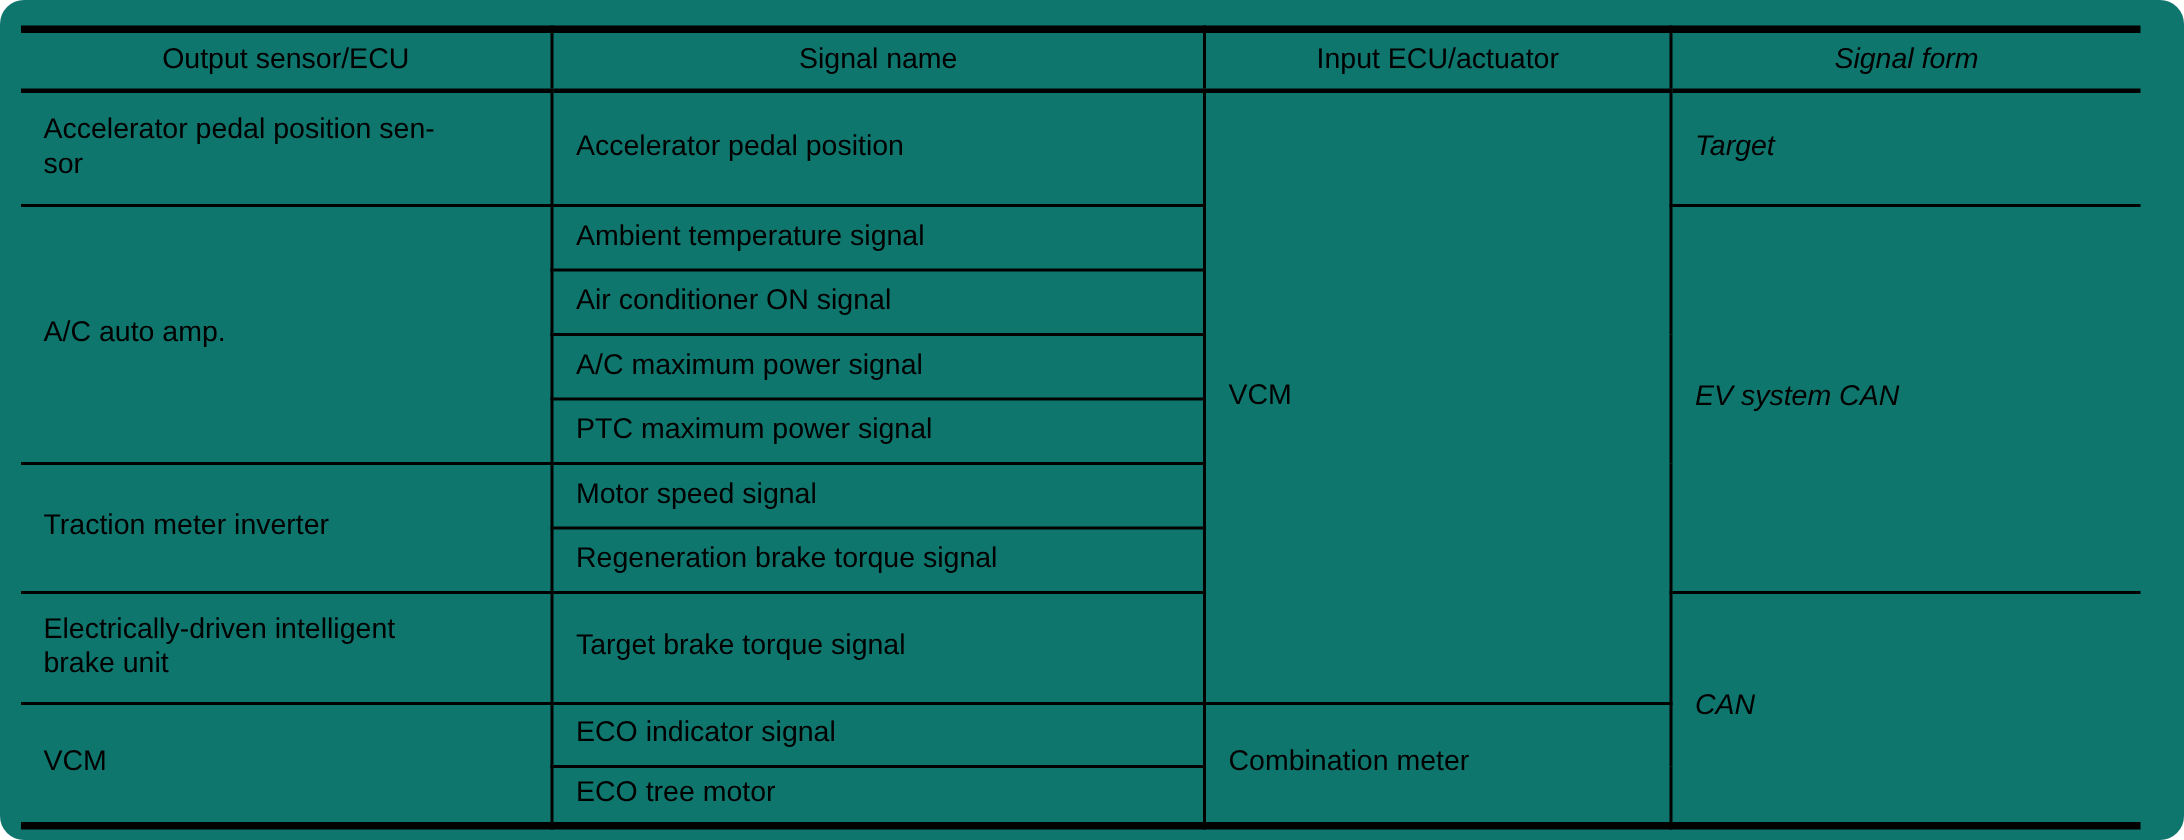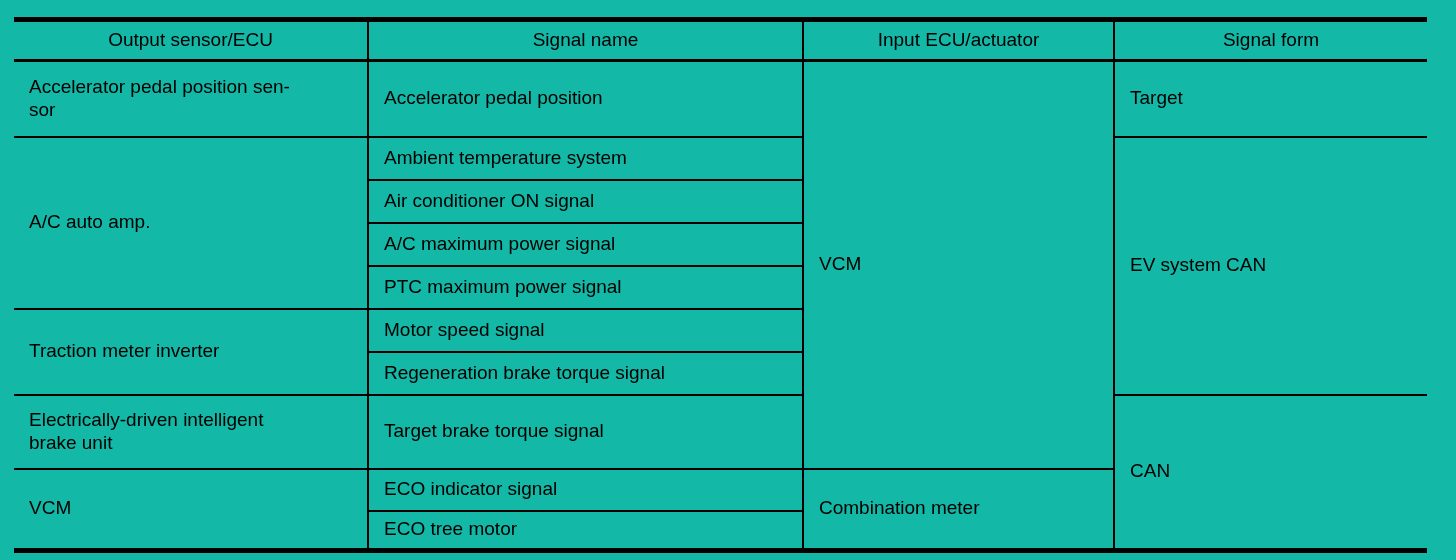--- a/index.html
+++ b/index.html
@@ -11,21 +11,22 @@
     width: 1456px;
     height: 560px;
     position: relative;
     font-family: "Liberation Sans", sans-serif;
     color: #000000;
     overflow: hidden;
   }
   .page {
     position: absolute;
     inset: 0;
-    background: #14b8a6;
+    background: #0f766e;
+    border-radius: 16px;
   }
   table.signals-table {
     position: absolute;
     left: 14px;
     top: 17px;
     width: 1413px;
     border-collapse: collapse;
     table-layout: fixed;
     border-top: 5px solid #000000;
     border-bottom: 5px solid #000000;
@@ -47,21 +48,21 @@
   table.signals-table td {
     border: 2px solid #000000;
     text-align: left;
     vertical-align: middle;
     padding: 4px 10px 4px 15px;
     white-space: pre-line;
     overflow: hidden;
   }
   
   .edge-l { border-left: none !important; }
-  .edge-r { border-right: none !important; }
+  .edge-r { border-right: none !important; font-style: italic; }
 
   
   tbody tr.rh-76 { height: 76px; margin-top: 32px; }
   tbody tr.rh-43 { height: 43px; }
   tbody tr.rh-74 { height: 74px; }
   tbody tr.rh-42 { height: 42px; }
   tbody tr.rh-40 { height: 40px; }
 </style>
 </head>
 <body>
@@ -85,21 +86,21 @@
     <tbody>
       <tr class="rh-76">
         <td class="edge-l">Accelerator pedal position sen-
 sor</td>
         <td>Accelerator pedal position</td>
         <td rowspan="8">VCM</td>
         <td class="edge-r">Target</td>
       </tr>
       <tr class="rh-43">
         <td class="edge-l" rowspan="4">A/C auto amp.</td>
-        <td>Ambient temperature system</td>
+        <td>Ambient temperature signal</td>
         <td class="edge-r" rowspan="6">EV system CAN</td>
       </tr>
       <tr class="rh-43">
         <td>Air conditioner ON signal</td>
       </tr>
       <tr class="rh-43">
         <td>A/C maximum power signal</td>
       </tr>
       <tr class="rh-43">
         <td>PTC maximum power signal</td>

